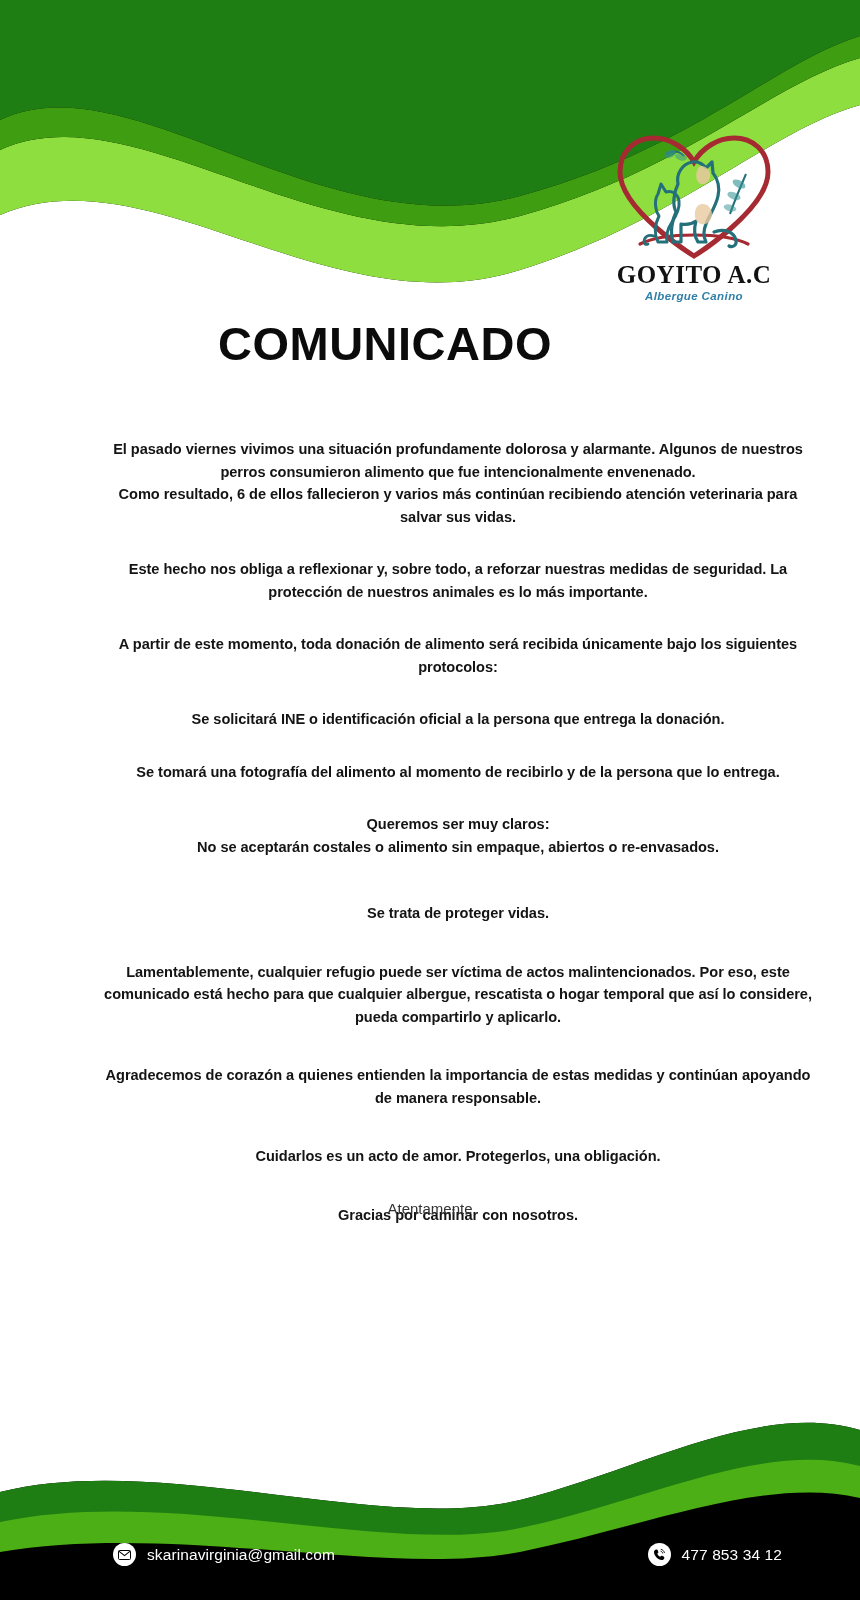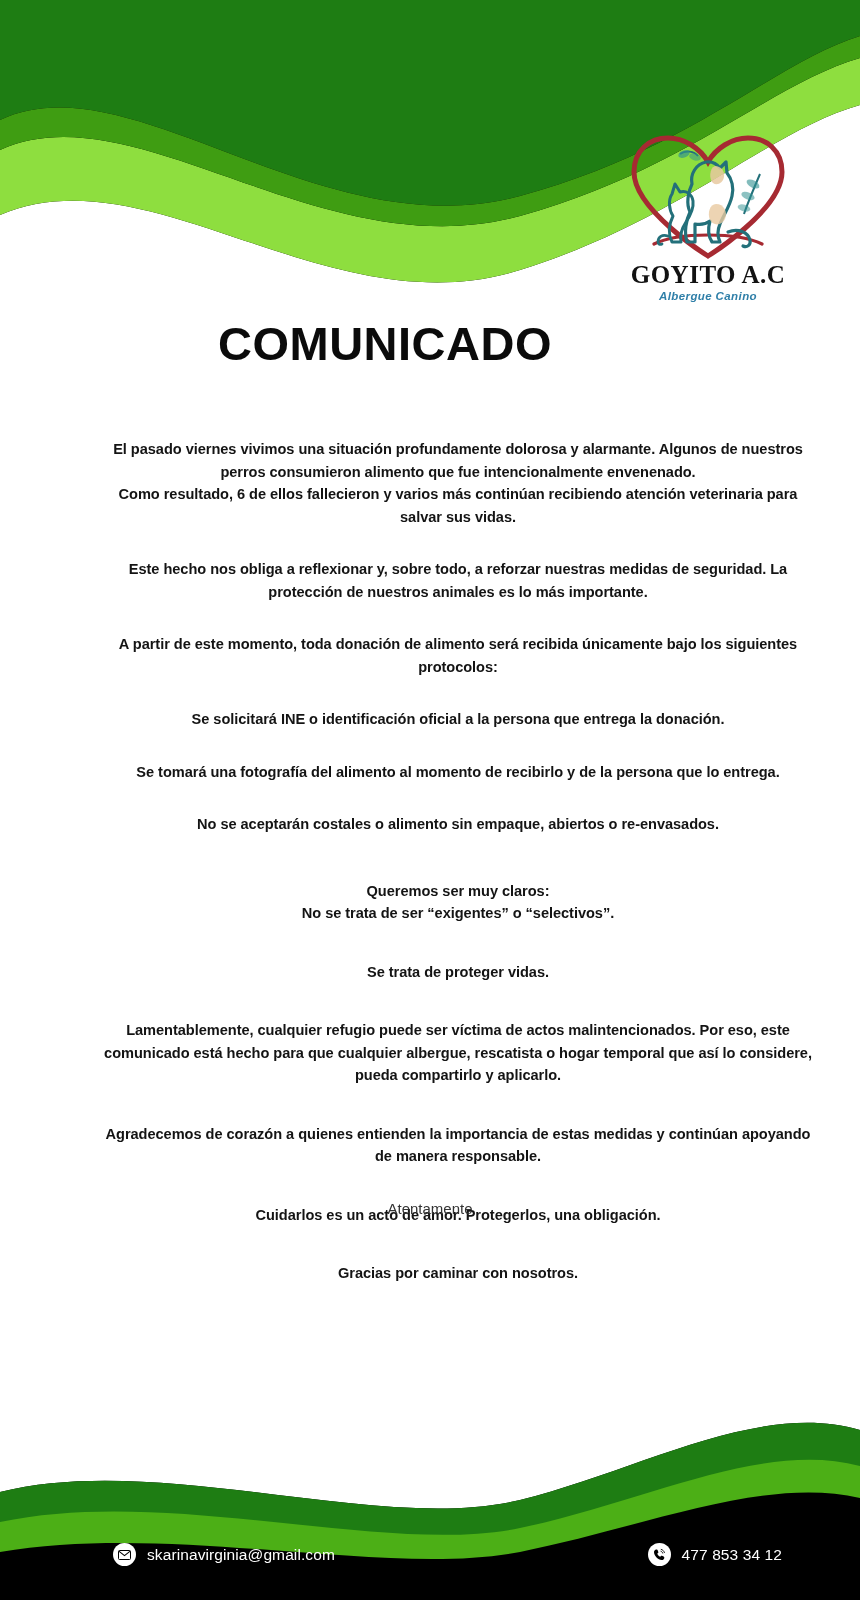--- a/index.html
+++ b/index.html
@@ -26,21 +26,21 @@
     position:absolute;left:0;top:0;width:860px;height:1600px;
     z-index:1;
   }
   
   .wave-bottom{
     position:absolute;left:0;bottom:0;width:860px;height:300px;
     z-index:3;
   }
   
   .logo-wrap{
-    position:absolute;right:64px;top:132px;width:176px;height:175px;
+    position:absolute;right:78px;top:132px;width:176px;height:175px;
     z-index:6;text-align:center;
   }
   .logo-mark{width:176px;height:128px;display:block;}
   .logo-name{
     font-family:"Liberation Serif", serif;
     font-weight:700;
     font-size:25px;
     letter-spacing:0.5px;
     color:#121212;
     line-height:1;
@@ -194,23 +194,22 @@
 
     <div class="title">COMUNICADO</div>
 
     <div class="body-block">
       <p class="para" style="margin-bottom:0px;">El pasado viernes vivimos una situación profundamente dolorosa y alarmante. Algunos de nuestros perros consumieron alimento que fue intencionalmente envenenado.</p>
       <p class="para gap-lg">Como resultado, 6 de ellos fallecieron y varios más continúan recibiendo atención veterinaria para salvar sus vidas.</p>
       <p class="para gap-lg">Este hecho nos obliga a reflexionar y, sobre todo, a reforzar nuestras medidas de seguridad. La protección de nuestros animales es lo más importante.</p>
       <p class="para gap-lg">A partir de este momento, toda donación de alimento será recibida únicamente bajo los siguientes protocolos:</p>
       <p class="para gap-lg">Se solicitará INE o identificación oficial a la persona que entrega la donación.</p>
       <p class="para gap-lg">Se tomará una fotografía del alimento al momento de recibirlo y de la persona que lo entrega.</p>
+      <p class="para" style="margin-bottom:0px;">Queremos ser muy claros:</p>
       <p class="para" style="margin-bottom:44px;">No se aceptarán costales o alimento sin empaque, abiertos o re-envasados.</p>
-      <p class="para" style="margin-bottom:0px;">Queremos ser muy claros:</p>
-      <p class="para gap-xl">No se trata de ser “exigentes” o “selectivos”.</p>
       <p class="para gap-xl">Se trata de proteger vidas.</p>
       <p class="para gap-xl">Lamentablemente, cualquier refugio puede ser víctima de actos malintencionados. Por eso, este comunicado está hecho para que cualquier albergue, rescatista o hogar temporal que así lo considere, pueda compartirlo y aplicarlo.</p>
       <p class="para gap-xl">Agradecemos de corazón a quienes entienden la importancia de estas medidas y continúan apoyando de manera responsable.</p>
       <p class="para gap-xl">Cuidarlos es un acto de amor. Protegerlos, una obligación.</p>
       <p class="para">Gracias por caminar con nosotros.</p>
     </div>
 
     <div class="signoff">
       <div class="atentamente">Atentamente</div>
     </div>

